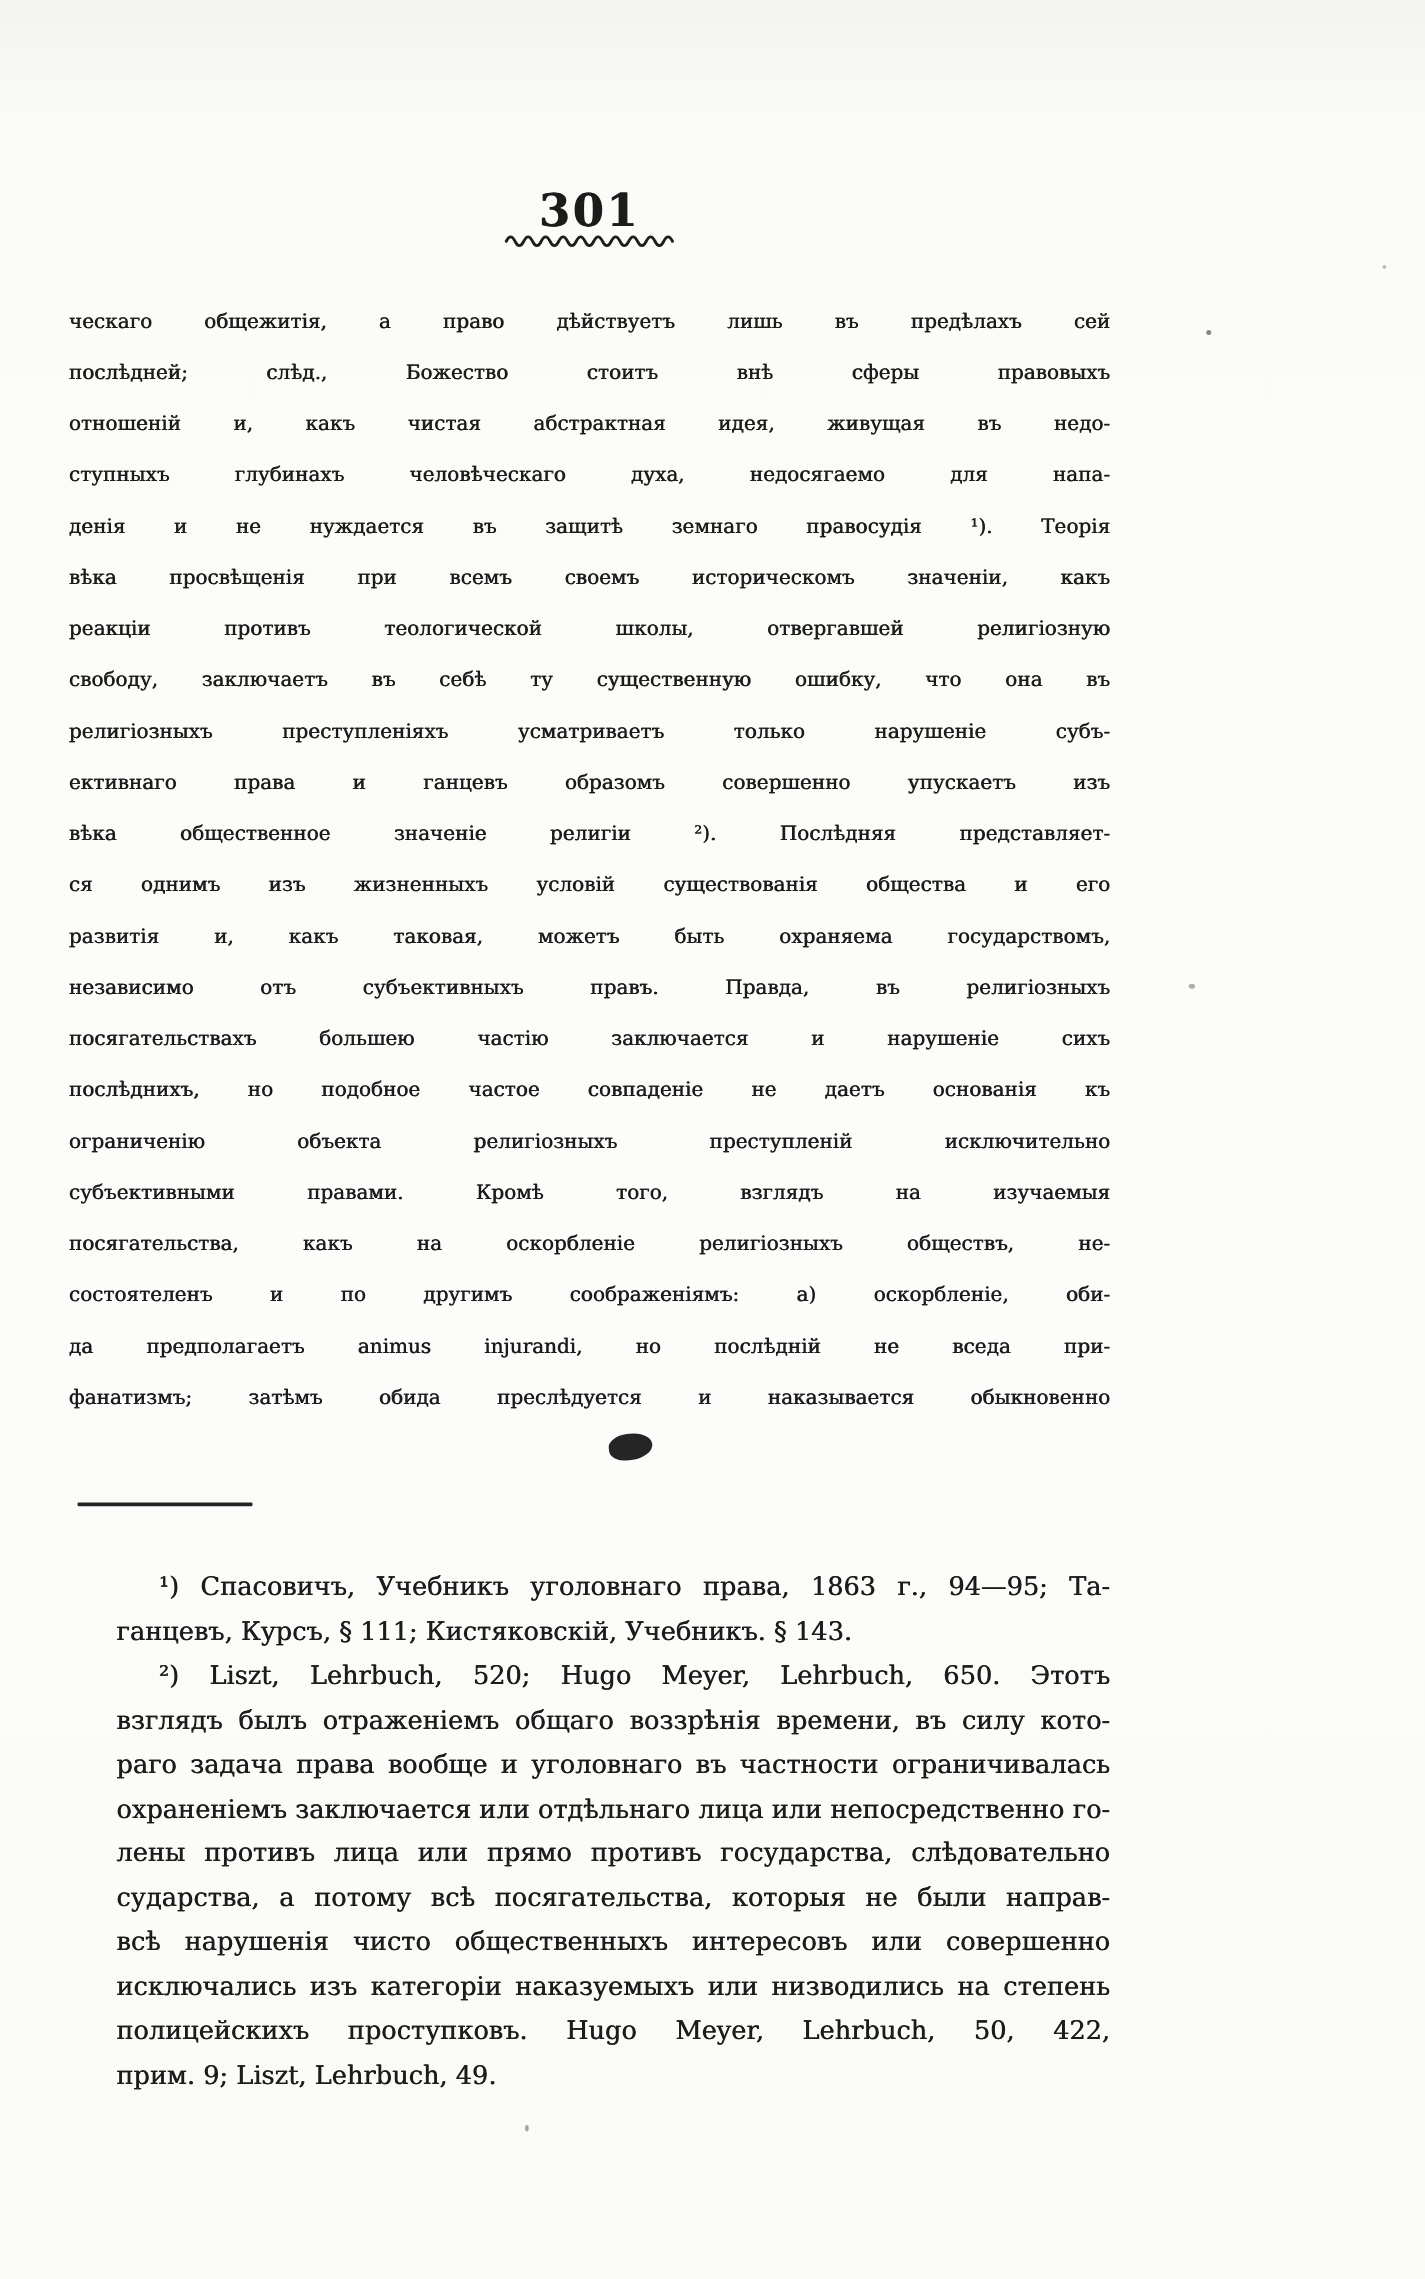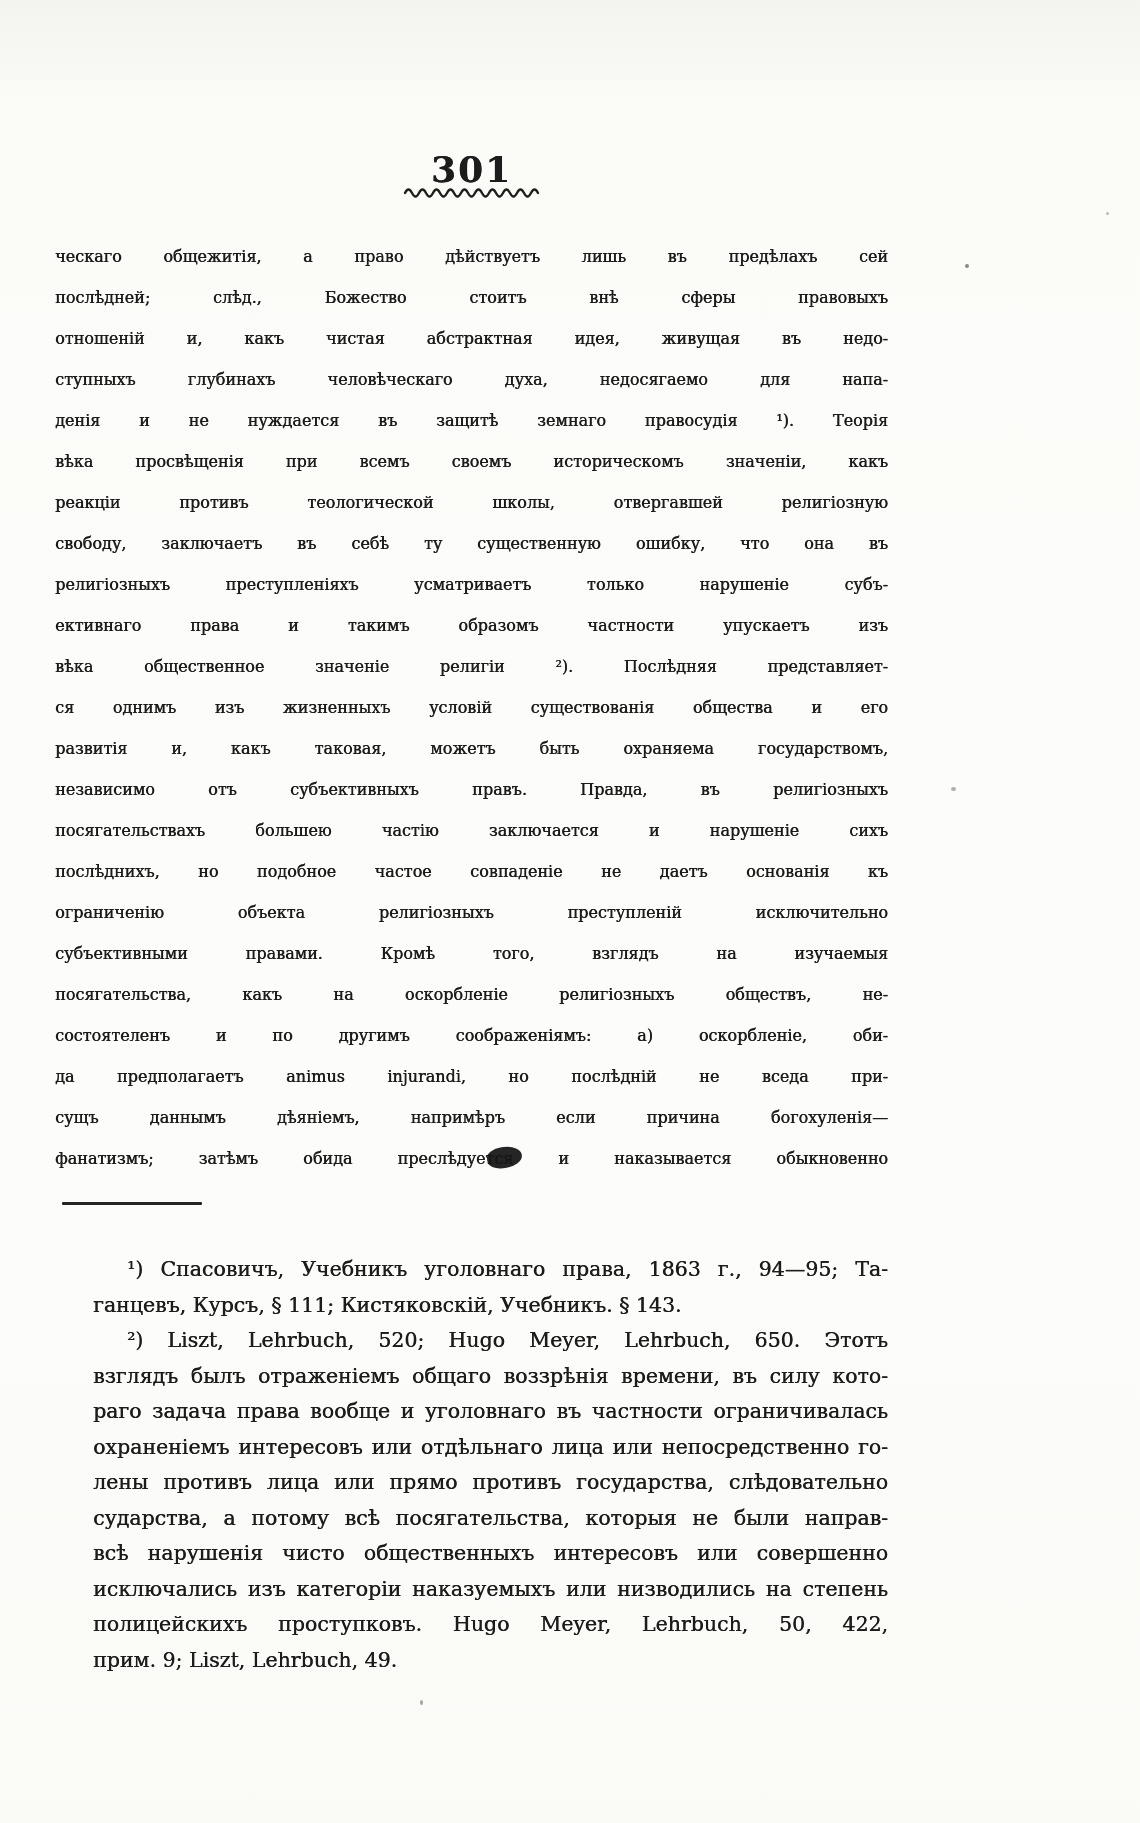--- a/index.html
+++ b/index.html
@@ -109,45 +109,44 @@
 <div class="column body-text">
     <div class="line">ческаго общежитія, а право дѣйствуетъ лишь въ предѣлахъ сей</div>
     <div class="line">послѣдней; слѣд., Божество стоитъ внѣ сферы правовыхъ</div>
     <div class="line">отношеній и, какъ чистая абстрактная идея, живущая въ недо-</div>
     <div class="line">ступныхъ глубинахъ человѣческаго духа, недосягаемо для напа-</div>
     <div class="line">денія и не нуждается въ защитѣ земнаго правосудія ¹). Теорія</div>
     <div class="line">вѣка просвѣщенія при всемъ своемъ историческомъ значеніи, какъ</div>
     <div class="line">реакціи противъ теологической школы, отвергавшей религіозную</div>
     <div class="line">свободу, заключаетъ въ себѣ ту существенную ошибку, что она въ</div>
     <div class="line">религіозныхъ преступленіяхъ усматриваетъ только нарушеніе субъ-</div>
-    <div class="line">ективнаго права и такимъ образомъ частности упускаетъ изъ</div>
+    <div class="line">ективнаго права и ганцевъ образомъ совершенно упускаетъ изъ</div>
     <div class="line">вѣка общественное значеніе религіи ²). Послѣдняя представляет-</div>
     <div class="line">ся однимъ изъ жизненныхъ условій существованія общества и его</div>
     <div class="line">развитія и, какъ таковая, можетъ быть охраняема государствомъ,</div>
     <div class="line">независимо отъ субъективныхъ правъ. Правда, въ религіозныхъ</div>
     <div class="line">посягательствахъ большею частію заключается и нарушеніе сихъ</div>
     <div class="line">послѣднихъ, но подобное частое совпаденіе не даетъ основанія къ</div>
     <div class="line">ограниченію объекта религіозныхъ преступленій исключительно</div>
     <div class="line">субъективными правами. Кромѣ того, взглядъ на изучаемыя</div>
     <div class="line">посягательства, какъ на оскорбленіе религіозныхъ обществъ, не-</div>
     <div class="line">состоятеленъ и по другимъ соображеніямъ: а) оскорбленіе, оби-</div>
     <div class="line">да предполагаетъ animus injurandi, но послѣдній не вседа при-</div>
-    <div class="line">сущъ даннымъ дѣяніемъ, напримѣръ если причина богохуленія—</div>
     <div class="line">фанатизмъ; затѣмъ обида преслѣдуется и наказывается обыкновенно</div>
   </div>
 
 <div class="footnote-separator"></div>
 
 <div class="column footnotes">
     <div class="line">¹) Спасовичъ, Учебникъ уголовнаго права, 1863 г., 94—95; Та-</div>
     <div class="line">ганцевъ, Курсъ, § 111; Кистяковскій, Учебникъ. § 143.</div>
     <div class="line">²) Liszt, Lehrbuch, 520; Hugo Meyer, Lehrbuch, 650. Этотъ</div>
     <div class="line">взглядъ былъ отраженіемъ общаго воззрѣнія времени, въ силу кото-</div>
     <div class="line">раго задача права вообще и уголовнаго въ частности ограничивалась</div>
-    <div class="line">охраненіемъ интересовъ или отдѣльнаго лица или непосредственно го-</div>
+    <div class="line">охраненіемъ заключается или отдѣльнаго лица или непосредственно го-</div>
     <div class="line">лены противъ лица или прямо противъ государства, слѣдовательно</div>
     <div class="line">сударства, а потому всѣ посягательства, которыя не были направ-</div>
     <div class="line">всѣ нарушенія чисто общественныхъ интересовъ или совершенно</div>
     <div class="line">исключались изъ категоріи наказуемыхъ или низводились на степень</div>
     <div class="line">полицейскихъ проступковъ. Hugo Meyer, Lehrbuch, 50, 422,</div>
     <div class="line">прим. 9; Liszt, Lehrbuch, 49.</div>
   </div>
 
 <div class="ink-blot"></div>
 <div class="speck s1"></div>

